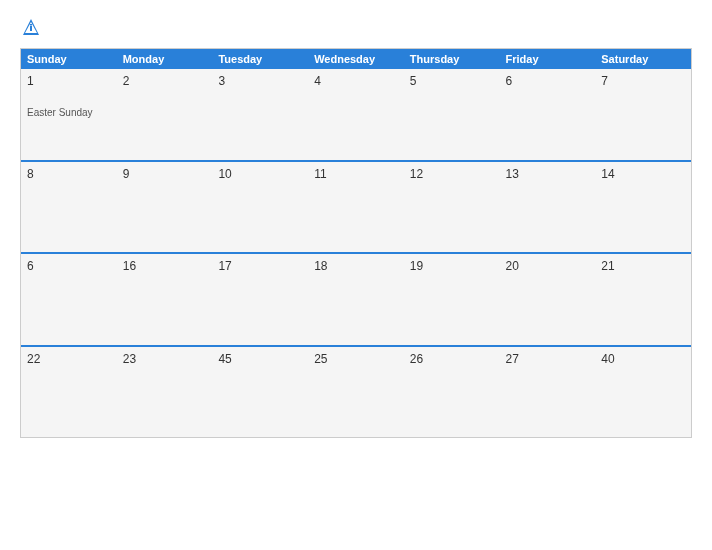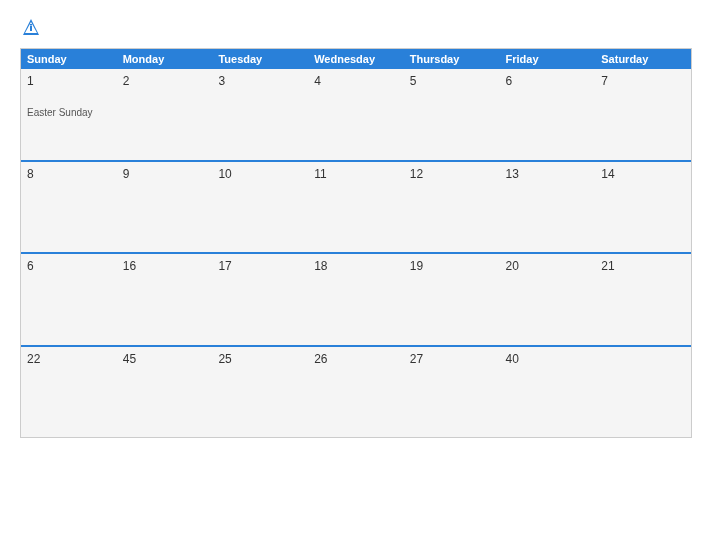--- a/index.html
+++ b/index.html
@@ -222,20 +222,23 @@
           </div>
           <div class="cal-cell">
             <span class="day-num">21</span>
           </div>
         </div>
         <div class="cal-week">
           <div class="cal-cell">
             <span class="day-num">22</span>
           </div>
           <div class="cal-cell">
+            <span class="day-num">23</span>
+          </div>
+          <div class="cal-cell">
             <span class="day-num">45</span>
           </div>
           <div class="cal-cell">
             <span class="day-num">25</span>
           </div>
           <div class="cal-cell">
             <span class="day-num">26</span>
           </div>
           <div class="cal-cell">
             <span class="day-num">27</span>

